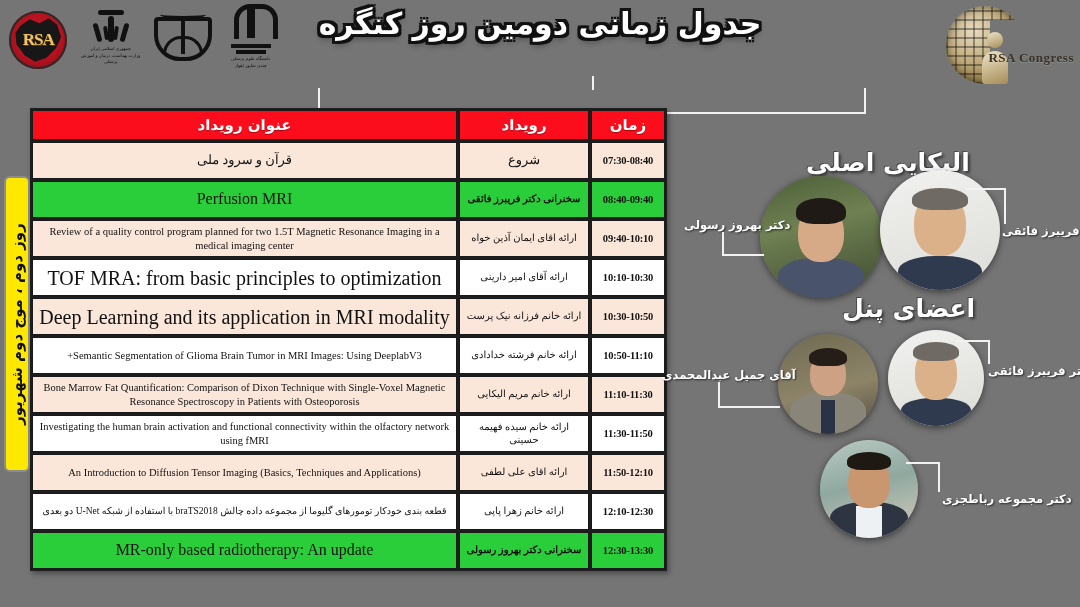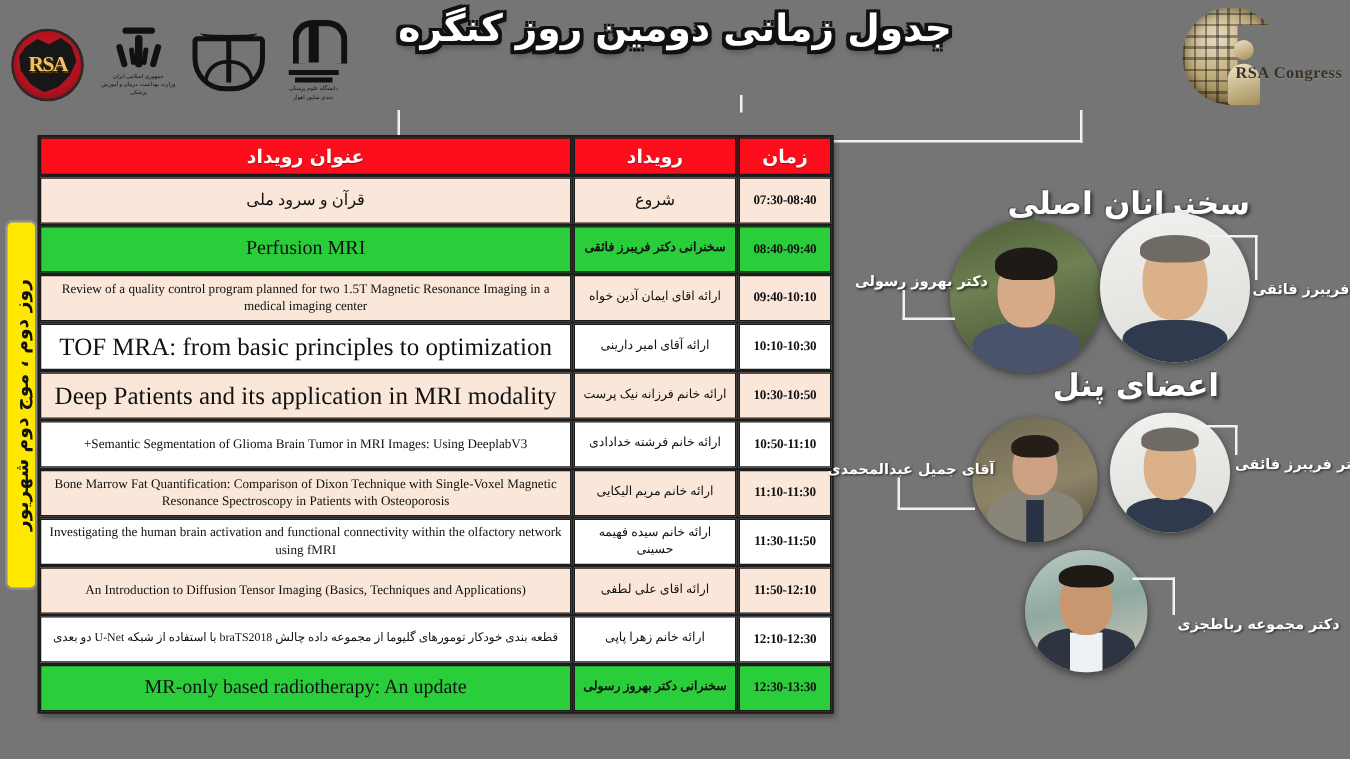--- a/index.html
+++ b/index.html
@@ -5,21 +5,21 @@
   * { box-sizing: border-box; }
   html, body { margin:0; padding:0; }
   body {
     width:1080px; height:607px; overflow:hidden;
     background:#757575;
     font-family:"Liberation Sans", sans-serif;
     position:relative;
   }
 
   
-  #logo-bar { position:absolute; top:16px; left:8px; width:270px; height:76px;
+  #logo-bar { position:absolute; top:4px; left:8px; width:270px; height:76px;
               display:flex; align-items:flex-start; gap:10px; }
   .logo { position:relative; filter:none; }
 
   .logo-uni { width:56px; height:72px; display:flex; flex-direction:column;
               align-items:center; justify-content:flex-start; }
   .uni-mark { width:42px; height:42px; position:relative; }
   .uni-mark:before{ content:""; position:absolute; left:4px; top:0; width:34px; height:30px;
      border:5px solid #111; border-bottom:none; border-radius:16px 16px 0 0;}
   .uni-mark:after{ content:""; position:absolute; left:17px; top:4px; width:8px; height:30px;
      background:#111;}
@@ -282,21 +282,21 @@
         <td class="title col-title">Review of a quality control program planned for two 1.5T Magnetic Resonance Imaging in a medical imaging center</td>
       </tr>
       <tr class="white big">
         <td class="time col-time">10:10-10:30</td>
         <td class="event col-event">ارائه آقای امیر دارینی</td>
         <td class="title col-title">TOF MRA: from basic principles to optimization</td>
       </tr>
       <tr class="peach big">
         <td class="time col-time">10:30-10:50</td>
         <td class="event col-event">ارائه خانم فرزانه نیک پرست</td>
-        <td class="title col-title">Deep Patients and its application in MRI modality</td>
+        <td class="title col-title">Deep Learning and its application in MRI modality</td>
       </tr>
       <tr class="white normal">
         <td class="time col-time">10:50-11:10</td>
         <td class="event col-event">ارائه خانم فرشته خدادادی</td>
         <td class="title col-title">Semantic Segmentation of Glioma Brain Tumor in MRI Images: Using DeeplabV3+</td>
       </tr>
       <tr class="peach normal">
         <td class="time col-time">11:10-11:30</td>
         <td class="event col-event">ارائه خانم مریم الیکایی</td>
         <td class="title col-title">Bone Marrow Fat Quantification: Comparison of Dixon Technique with Single-Voxel Magnetic Resonance Spectroscopy in Patients with Osteoporosis</td>
@@ -317,21 +317,21 @@
         <td class="title col-title">قطعه بندی خودکار تومورهای گلیوما از مجموعه داده چالش braTS2018 با استفاده از شبکه U-Net دو بعدی</td>
       </tr>
       <tr class="green keynote">
         <td class="time col-time">12:30-13:30</td>
         <td class="event col-event">سخنرانی دکتر بهروز رسولی</td>
         <td class="title col-title">MR-only based radiotherapy: An update</td>
       </tr>
     </tbody>
 </table>
 
-<div class="section-heading" id="heading-speakers">سخنرانان اصلی</div>
+<div class="section-heading" id="heading-speakers">الیکایی اصلی</div>
 
 <div class="portrait" id="portrait-rasouli">
   <div class="pbg" style="background:linear-gradient(165deg,#4d5f39 0%,#6f8052 40%,#3e4a30 100%);"></div>
   <div class="torso" style="bottom:0; width:86px; height:40px; background:#49536b;"></div>
   <div class="head" style="top:28px; width:46px; height:58px; background:#d6aa87;"></div>
   <div class="hair" style="top:22px; width:50px; height:26px; background:#201a16;"></div>
 </div>
 <div class="person-label" style="left:684px; top:218px;">دکتر بهروز رسولی</div>
 <div class="connector" style="left:722px; top:232px; width:42px; height:24px; border-top:none; border-right:none;"></div>
 

